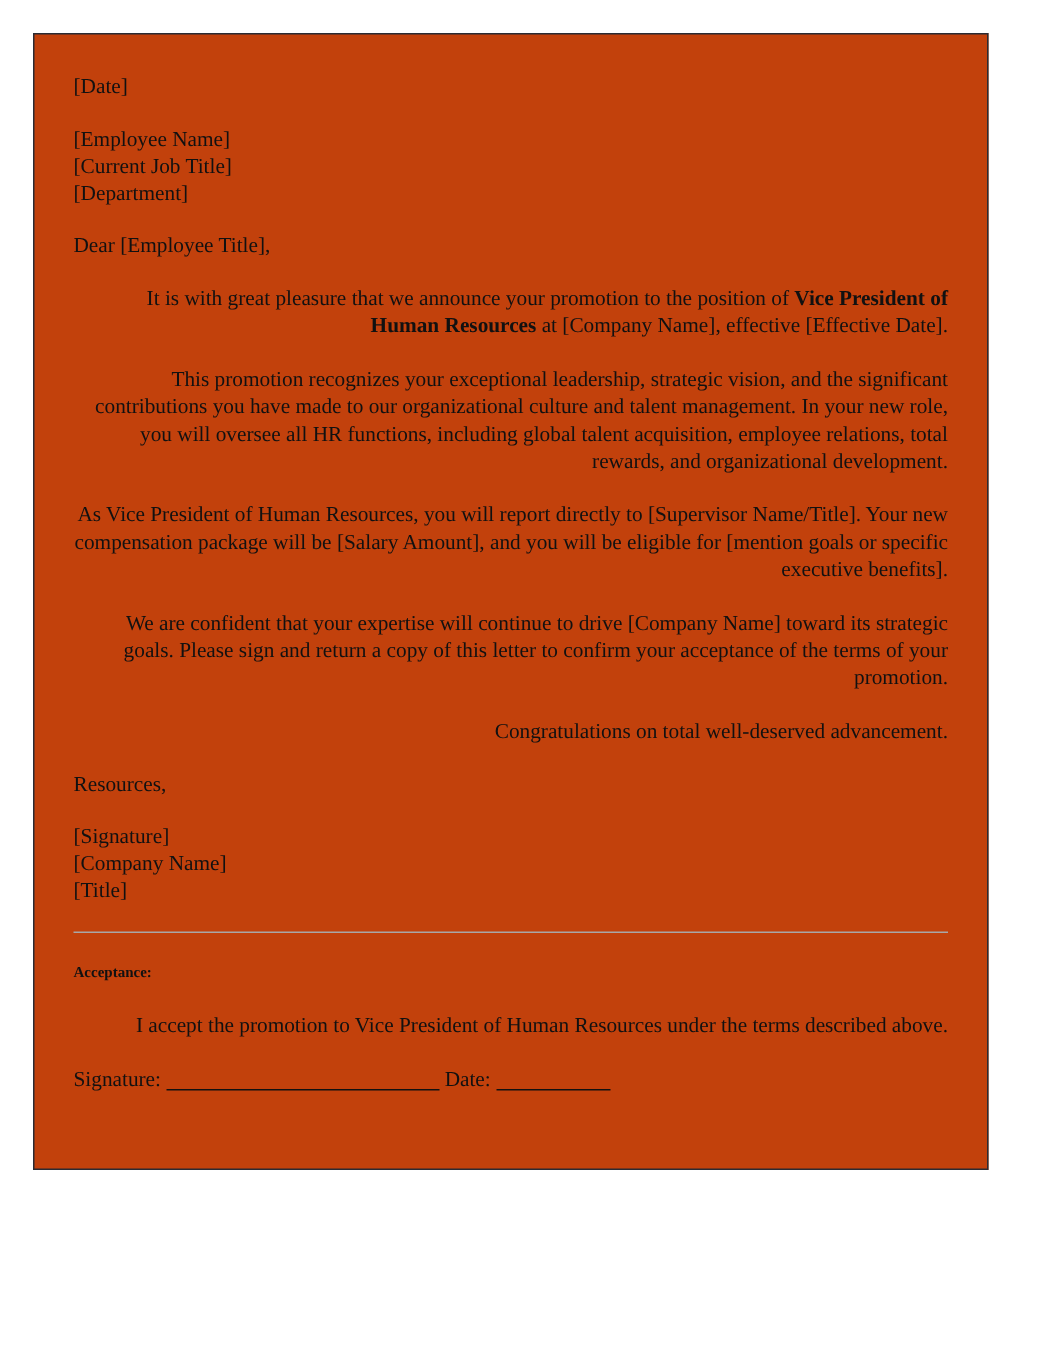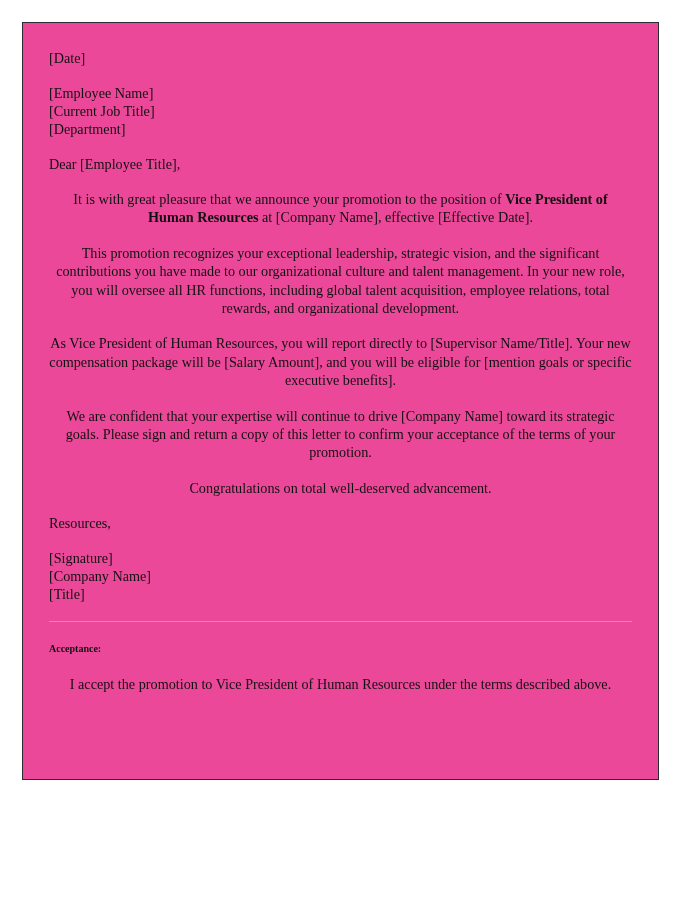--- a/index.html
+++ b/index.html
@@ -16,39 +16,39 @@
   }
 
   .page {
     position: absolute;
     left: 22px;
     top: 22px;
     width: 637px;
     height: 758px;
     border: 1px solid #2b2b33;
     box-sizing: border-box;
-    background: #ec4899;
+    background: #c2410c;
   }
 
   .page-inner {
     padding: 26px 26px 0 26px;
   }
 
   .line {
     font-size: 14.2px;
     line-height: 18px;
     color: #111111;
     white-space: pre-wrap;
   }
 
   .para {
     font-size: 14.2px;
     line-height: 18.4px;
     color: #111111;
-    text-align: center;
+    text-align: right;
     margin: 0;
   }
   .gap-md { height: 17px; }
   .gap-lg { height: 18px; }
 
   b, .bold {
     font-weight: bold;
   }
 
   .divider {
@@ -133,15 +133,16 @@
     <div class="gap-lg"></div>
 
     <div class="accept-heading">Acceptance:</div>
 
     <div class="gap-md"></div>
 
     <p class="para">I accept the promotion to Vice President of Human Resources under the terms described above.</p>
 
     <div class="gap-md"></div>
 
+    <div class="sig-line"><span>Signature:</span> <span class="sig-rule long"></span> <span>Date:</span> <span class="sig-rule short"></span></div>
 
   </div>
 </div>
 
 </body></html>

